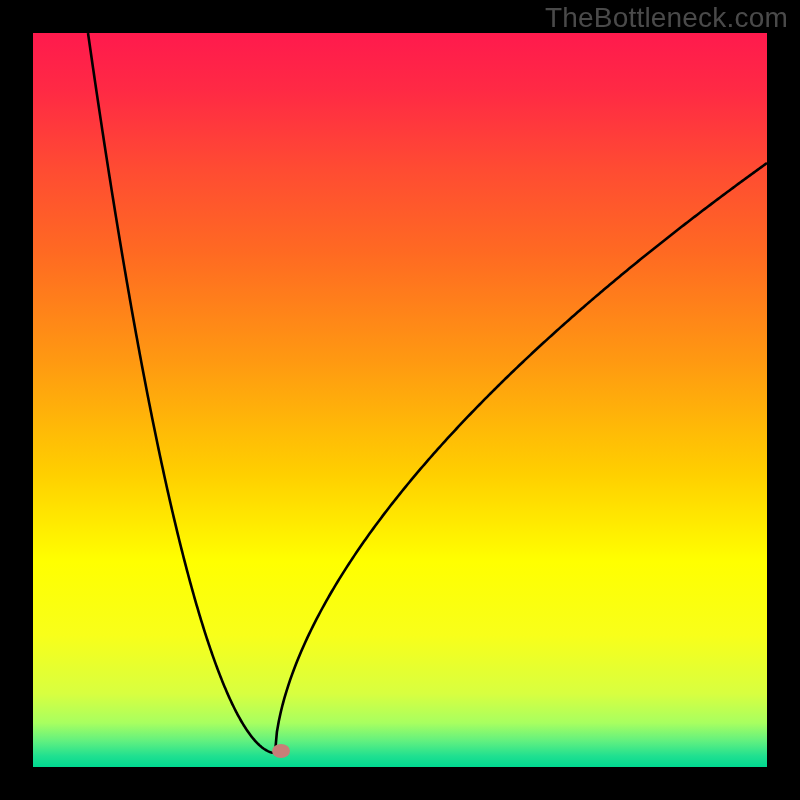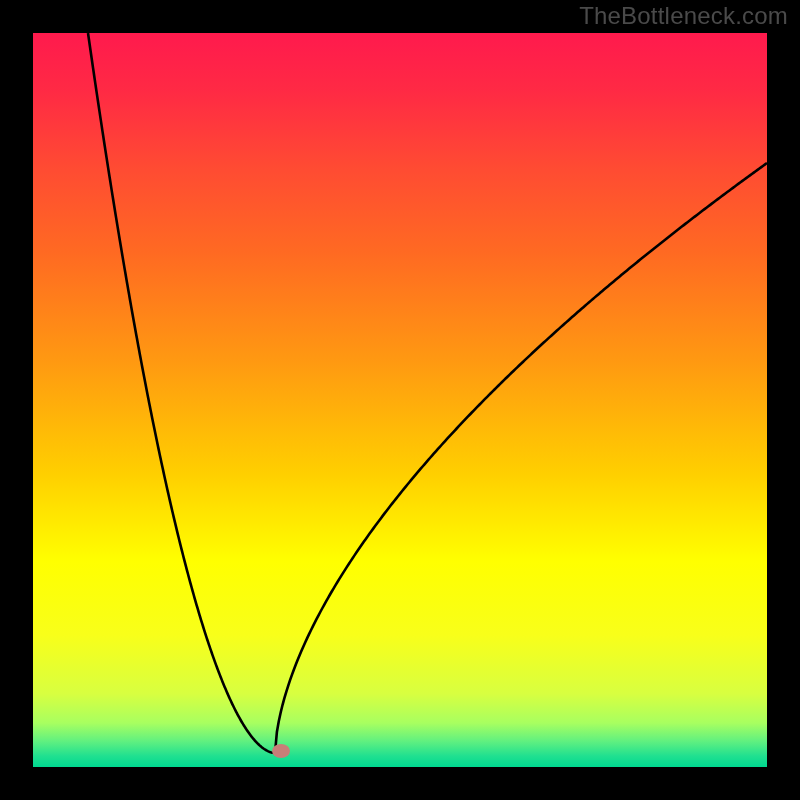--- a/index.html
+++ b/index.html
@@ -15,21 +15,21 @@
     position: relative;
     width: 800px;
     height: 800px;
     background: #000;
   }
   .watermark {
     position: absolute;
     top: 2px;
     right: 12px;
     color: #4a4a4a;
-    font-size: 24px;
+    font-size: 28px;
     font-weight: 500;
     letter-spacing: 0.2px;
     z-index: 20;
     user-select: none;
   }
   .plot {
     position: absolute;
     left: 33px;
     top: 33px;
     z-index: 5;

